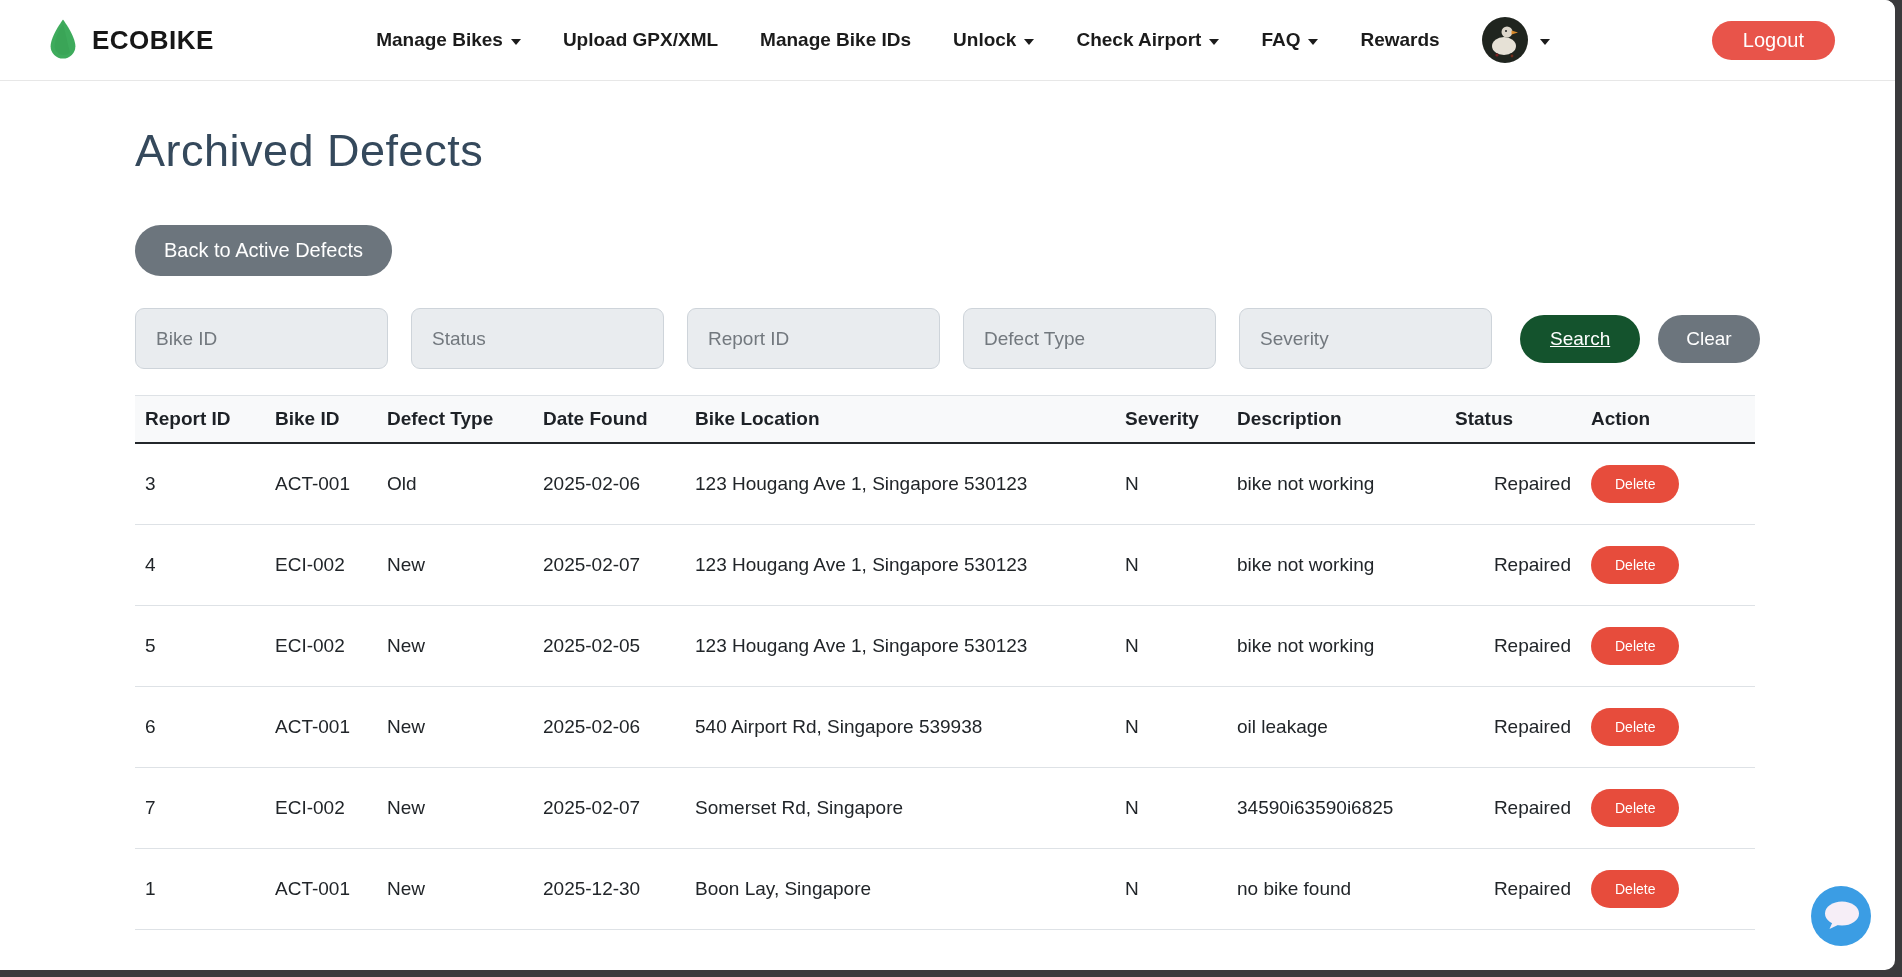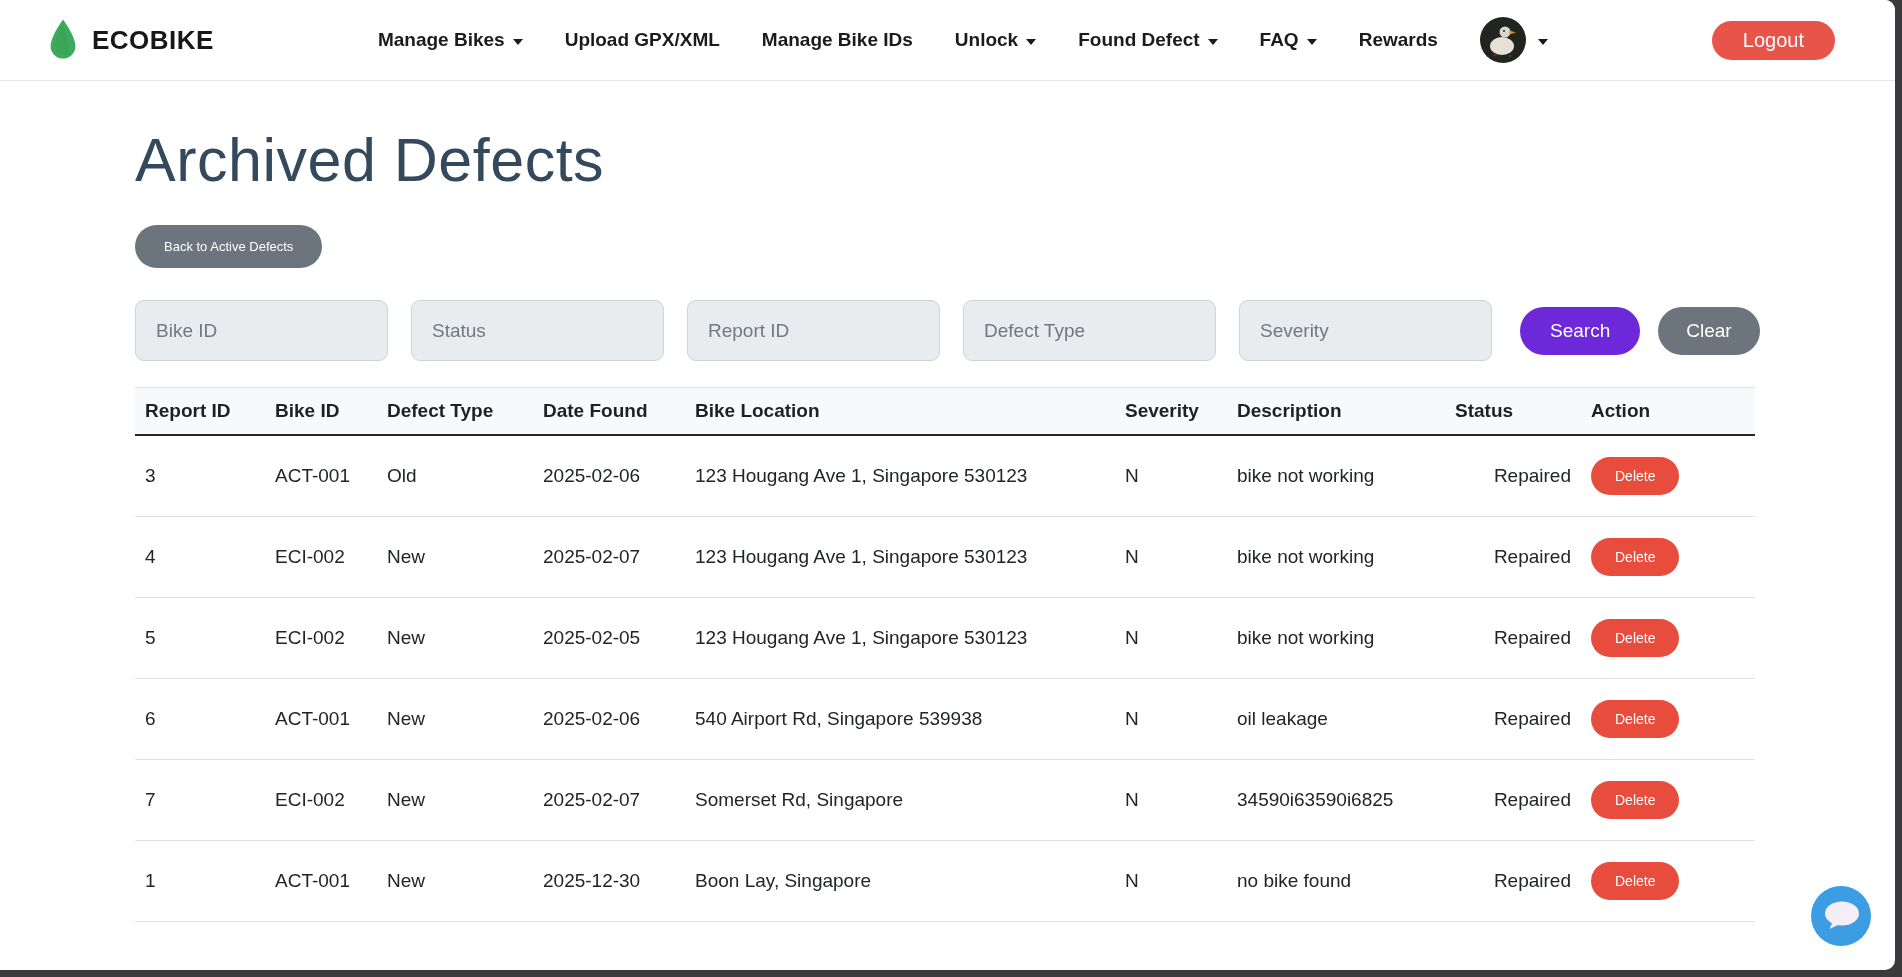--- a/index.html
+++ b/index.html
@@ -45,37 +45,37 @@
     border: none; cursor: pointer; color: #fff;
     font-family: inherit; white-space: nowrap;
   }
   .logout-btn {
     background: #e8544a; font-size: 20px;
     padding: 8px 31px; border-radius: 28px;
   }
   
   .container { margin-left: 135px; width: 1620px; }
   .page-title {
-    margin-top: 44px; font-size: 61px; font-weight: 300; color: #35495c;
+    margin-top: 44px; font-size: 45px; font-weight: 300; color: #35495c;
     letter-spacing: 0.5px;
   }
   .back-btn {
-    margin-top: 30px; background: #6c757d; font-size: 13px;
+    margin-top: 48px; background: #6c757d; font-size: 20px;
     padding: 14px 29px; border-radius: 26px; display: inline-block;
   }
   
   .filters { margin-top: 32px; display: flex; align-items: center; }
   .filter-input {
     width: 253px; height: 61px; margin-right: 23px;
     background: #e9ecef; border: 1px solid #ced4da; border-radius: 9px;
     padding: 0 20px; font-size: 19px; color: #495057;
     font-family: inherit; outline: none;
   }
   .filter-input::placeholder { color: #72787e; opacity: 1; }
-  .search-btn { background: #6d28d9; font-size: 19px; padding: 13px 30px; border-radius: 25px; margin-left: 5px; }
+  .search-btn { background: #14532d; font-size: 19px; padding: 13px 30px; border-radius: 25px; margin-left: 5px; text-decoration: underline; }
   .clear-btn  { background: #6c757d; font-size: 19px; padding: 13px 28px; border-radius: 25px; margin-left: 18px; }
   
   table.defects {
     margin-top: 26px; width: 1620px;
     border-collapse: collapse; table-layout: fixed;
   }
   table.defects thead th {
     background: #f8f9fa; text-align: left;
     font-size: 19px; font-weight: 700; color: #1d2126;
     padding: 12px 10px;
@@ -127,21 +127,21 @@
             <span>Upload GPX/XML</span>
           </a>
           <a class="nav-link">
             <span>Manage Bike IDs</span>
           </a>
           <a class="nav-link">
             <span>Unlock</span>
             <i class="caret"></i>
           </a>
           <a class="nav-link">
-            <span>Found Defect</span>
+            <span>Check Airport</span>
             <i class="caret"></i>
           </a>
           <a class="nav-link">
             <span>FAQ</span>
             <i class="caret"></i>
           </a>
           <a class="nav-link">
             <span>Rewards</span>
           </a>
         </span>

